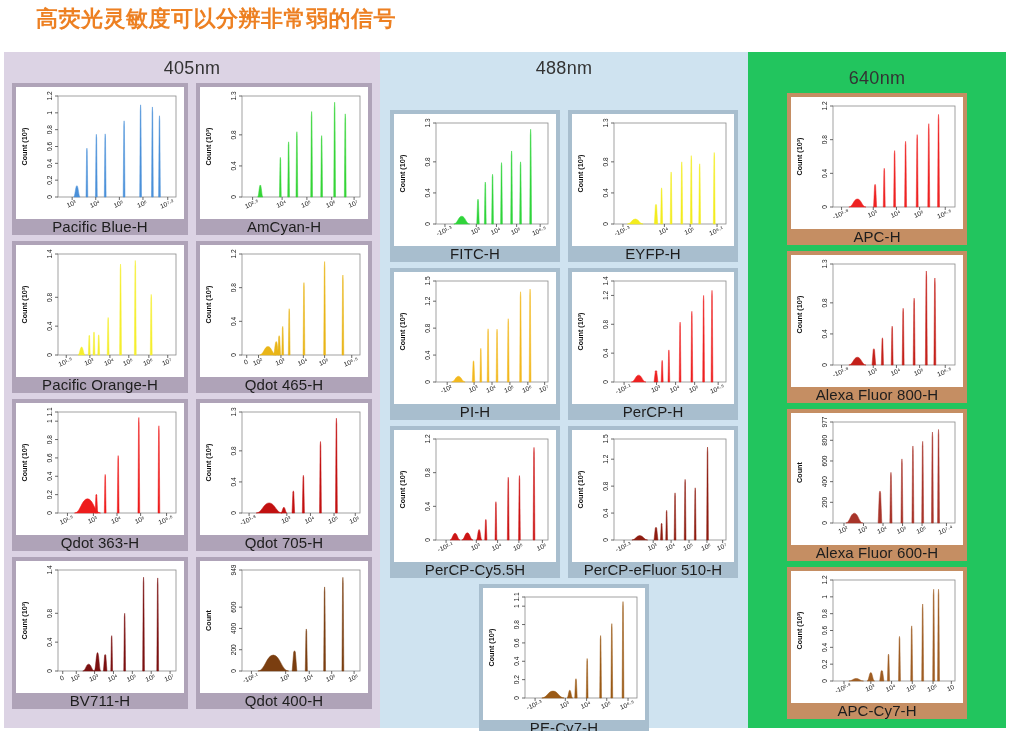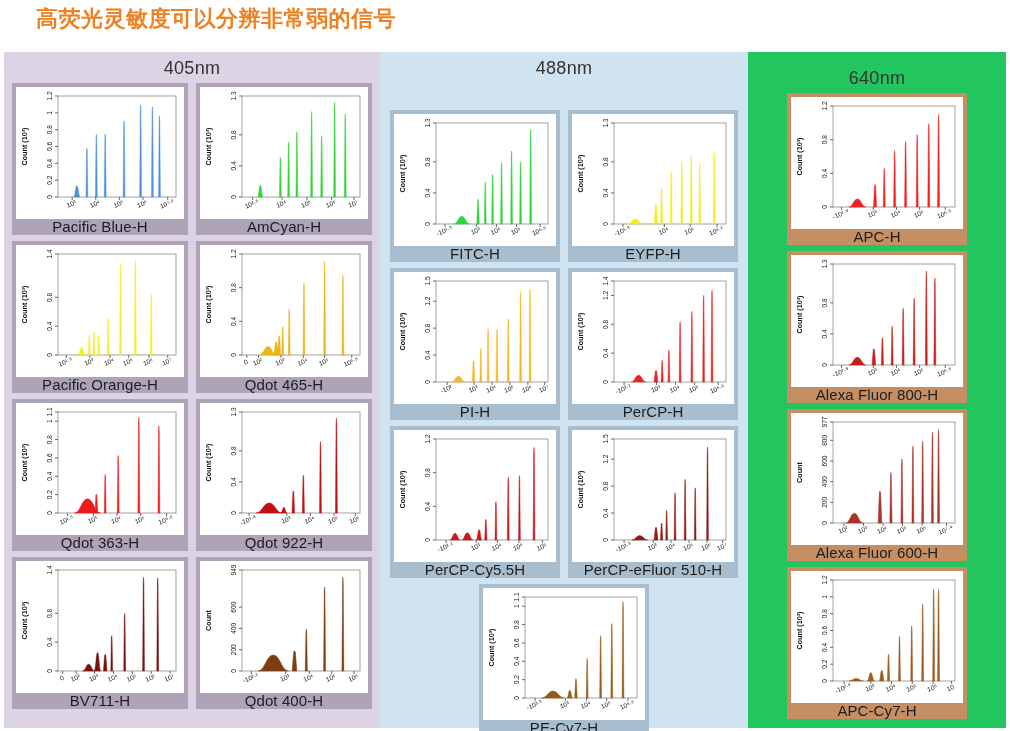--- a/index.html
+++ b/index.html
@@ -266,21 +266,21 @@
               <line x1="155.28" y1="110" x2="155.28" y2="113" stroke="#444" stroke-width="0.8"></line>
               <text x="155.28" y="119" font-size="6.6" text-anchor="middle" fill="#111" font-family="&quot;Liberation Sans&quot;, sans-serif" transform="rotate(-22 155.28 119)">10⁶</text>
               <path d="M56.16,110 C62.001,110 63.299,99.9 69.14,99.9 C74.981,99.9 76.279,110 82.12,110Z" fill="#C21010" stroke="#C21010" stroke-width="0.5"></path>
               <path d="M80.94,110 C82.2675,110 82.5625,104.17307692307692 83.89,104.17307692307692 C85.2175,104.17307692307692 85.5125,110 86.84,110Z" fill="#C21010" stroke="#C21010" stroke-width="0.5"></path>
               <path d="M92.032,110 L92.8757,89.18623076923076 L93.33,87.8576923076923 L93.7843,89.18623076923076 L94.628,110Z" fill="#C21010" stroke="#C21010" stroke-width="0.5"></path>
               <path d="M102.298,110 L102.9883,74.58007692307693 L103.36,72.31923076923077 L103.7317,74.58007692307693 L104.422,110Z" fill="#C21010" stroke="#C21010" stroke-width="0.5"></path>
               <path d="M119.526,110 L120.1396,42.8116923076923 L120.47,38.523076923076914 L120.8004,42.8116923076923 L121.414,110Z" fill="#C21010" stroke="#C21010" stroke-width="0.5"></path>
               <path d="M135.45600000000002,110 L136.0696,20.902461538461544 L136.4,15.215384615384622 L136.7304,20.902461538461544 L137.344,110Z" fill="#C21010" stroke="#C21010" stroke-width="0.5"></path>
             </svg>
           </div>
-          <div class="panel-caption">Qdot 922-H</div>
+          <div class="panel-caption">Qdot 705-H</div>
         </div>
         <div class="panel">
           <div class="panel-inner">
             <svg width="166" height="132" viewBox="0 0 166 132" class="plot-svg">
               <rect x="0" y="0" width="166" height="132" fill="#ffffff"></rect>
               <rect x="42" y="9" width="118" height="101" fill="#ffffff" stroke="#8a8a8a" stroke-width="0.8"></rect>
               <line x1="39" y1="110" x2="42" y2="110" stroke="#444" stroke-width="0.8"></line>
               <text x="37" y="110" font-size="6.6" text-anchor="middle" fill="#111" font-family="&quot;Liberation Sans&quot;, sans-serif" transform="rotate(-90 37 110)" dominant-baseline="text-after-edge">0</text>
               <line x1="39" y1="81.14285714285714" x2="42" y2="81.14285714285714" stroke="#444" stroke-width="0.8"></line>
               <text x="37" y="81.14285714285714" font-size="6.6" text-anchor="middle" fill="#111" font-family="&quot;Liberation Sans&quot;, sans-serif" transform="rotate(-90 37 81.14285714285714)" dominant-baseline="text-after-edge">0.4</text>

